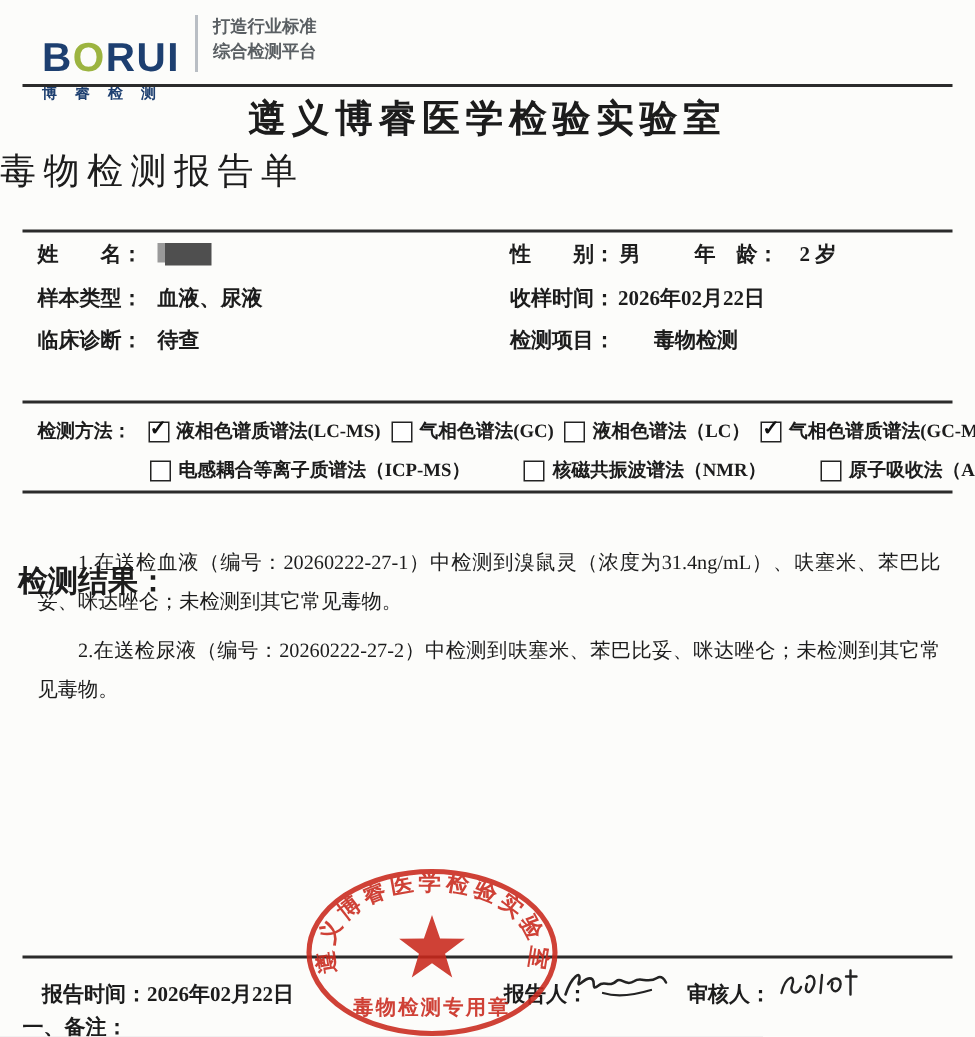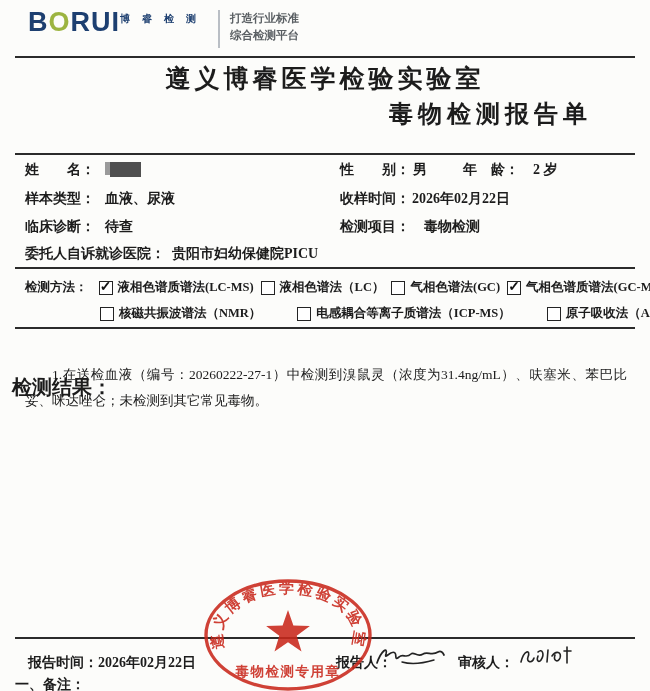--- a/index.html
+++ b/index.html
@@ -4,31 +4,31 @@
 <style>
   html,body{margin:0;padding:0;background:#e8e8e8;}
   .page{
     position:relative; width:650px; height:691px; margin:0 auto;
     background:#fcfcfa; overflow:hidden;
     font-family:"Liberation Serif","DejaVu Serif",serif;
     color:#1c1c1c;
   }
   
   .logo-wrap{position:absolute;left:28px;top:9px;display:flex;align-items:flex-start;}
-  .logo-text{display:flex;flex-direction:row;}
+  .logo-text{display:flex;flex-direction:column;margin-top:16px;}
   .logo-en{font-family:"Liberation Sans","DejaVu Sans",sans-serif;font-weight:bold;font-size:27px;line-height:27px;letter-spacing:1px;color:#1d3f70;}
   .logo-en .o{color:#9cb440;}
   .logo-cjk{font-size:10px;letter-spacing:12px;color:#1d3f70;font-weight:bold;margin-top:3px;}
   .logo-divider{width:2px;height:38px;background:#b9bec4;margin:1px 10px 0 10px;}
   .logo-tagline{font-family:Liberation Serif, serif;font-size:11.5px;font-weight:bold;color:#5a5f63;line-height:17px;margin-top:1px;}
   
   .hline{position:absolute;left:15px;width:620px;background:#2b2b2b;}
   
   .title1{position:absolute;top:62px;left:0;width:650px;text-align:center;font-size:25px;font-weight:bold;letter-spacing:4px;}
-  .title2{position:absolute;top:98px;left:0;width:592px;text-align:right;font-size:24px;font-weight:bold;letter-spacing:5px;}
+  .title2{position:absolute;top:98px;left:0;width:592px;text-align:left;font-size:24px;font-weight:normal;letter-spacing:5px;}
   .sample-no{position:absolute;top:132px;left:348px;font-size:14px;font-weight:bold;}
   
   .row{position:absolute;left:0;width:528px;height:22px;font-size:14px;font-weight:bold;}
   .row span{position:absolute;white-space:nowrap;}
   .blocks{position:absolute;left:105px;top:1px;}
   .blk1{display:inline-block;width:12px;height:13px;background:#9a9a9a;vertical-align:middle;}
   .blk2{display:inline-block;width:31px;height:15px;background:#4f4f4f;margin-left:5px;vertical-align:middle;}
   
   .m-row{position:absolute;left:25px;width:615px;display:flex;align-items:center;font-size:12.5px;font-weight:bold;white-space:nowrap;}
   .m-label{margin-right:4px;}
@@ -86,68 +86,65 @@
   <div class="row" style="top:190px;">
     <span style="left:25px;">样本类型：</span>
     <span style="left:105px;">血液、尿液</span>
     <span style="left:340px;">收样时间：</span>
     <span style="left:412px;">2026年02月22日</span>
   </div>
   <div class="row" style="top:218px;">
     <span style="left:25px;">临床诊断：</span>
     <span style="left:105px;">待查</span>
     <span style="left:340px;">检测项目：</span>
-    <span style="left:424px;">毒物检测</span>
-  </div>
-  <div class="row" style="top:245px;">
-    <span style="left:25px;">委托人自诉就诊医院：</span>
-    <span style="left:172px;">贵阳市妇幼保健院PICU</span>
+    <span style="left:436px;">毒物检测</span>
   </div>
 
   <div class="hline" style="top:267px;height:2px;"></div>
 
   <div class="m-row" id="methods-row-1" style="top:279px;">
     <span class="m-label">检测方法：</span>
   <span class="m-item">
         <span class="cb on">✓</span>
         <span>液相色谱质谱法(LC-MS)</span>
       </span>
       <span class="m-item">
         <span class="cb"></span>
-        <span>液相色谱法（LC）</span>
+        <span>气相色谱法(GC)</span>
       </span>
       <span class="m-item">
         <span class="cb"></span>
-        <span>气相色谱法(GC)</span>
+        <span>液相色谱法（LC）</span>
       </span>
       <span class="m-item">
         <span class="cb on">✓</span>
         <span>气相色谱质谱法(GC-MS)</span>
       </span>
     </div>
   <div class="m-row" id="methods-row-2" style="top:305px;">
       <span class="m-item">
         <span class="cb"></span>
-        <span>核磁共振波谱法（NMR）</span>
+        <span>电感耦合等离子质谱法（ICP-MS）</span>
       </span>
       <span class="m-item">
         <span class="cb"></span>
-        <span>电感耦合等离子质谱法（ICP-MS）</span>
+        <span>核磁共振波谱法（NMR）</span>
       </span>
       <span class="m-item">
         <span class="cb"></span>
         <span>原子吸收法（AAS）</span>
       </span>
     </div>
 
   <div class="hline" style="top:327px;height:2px;"></div>
 
   <div class="results-label">检测结果：</div>
   <div class="results-body">
     <p>1.在送检血液（编号：20260222-27-1）中检测到溴鼠灵（浓度为31.4ng/mL）、呋塞米、苯巴比妥、咪达唑仑；未检测到其它常见毒物。</p>
+    <p>2.在送检尿液（编号：20260222-27-2）中检测到呋塞米、苯巴比妥、咪达唑仑；未检测到其它常见毒物。</p>
   </div>
 
   <div class="hline" style="top:637px;height:2px;z-index:1;"></div>
 
   <div class="f-text" style="left:28px;top:654px;"><span>报告时间：</span><span>2026年02月22日</span></div>
 
   <div class="f-text" style="left:336px;top:654px;">报告人：</div>
   <svg class="sig" style="left:372px;top:640px;" width="76" height="34" viewBox="0 0 76 34">
     <path d="M5,23 C9,11 16,6 14,14 C12,21 19,9 23,13 C25,15 22,21 27,17 C31,13 34,19 39,14 C42,11 45,18 51,14 C55,11 60,16 66,12 C69,10 71,13 72,15" stroke="#232323" fill="none" stroke-width="1.7" stroke-linecap="round"></path>
     <path d="M30,22 C40,25 52,23 62,20" stroke="#232323" fill="none" stroke-width="1.5" stroke-linecap="round"></path>

